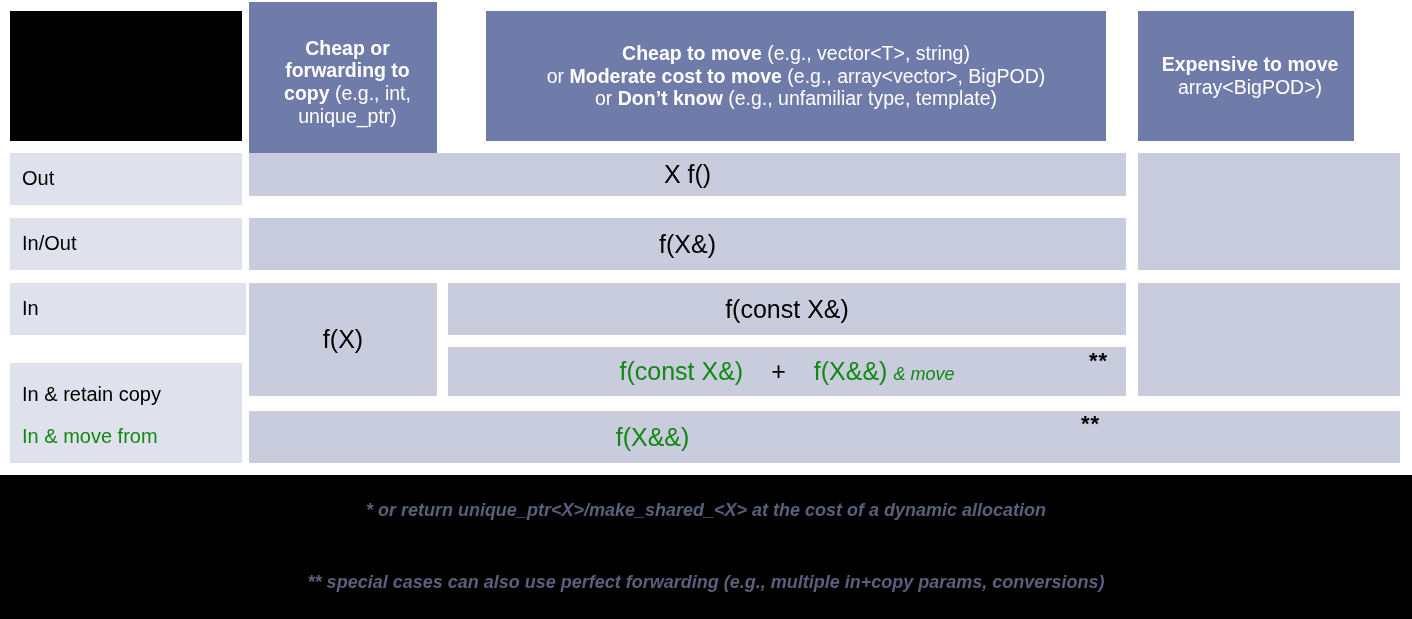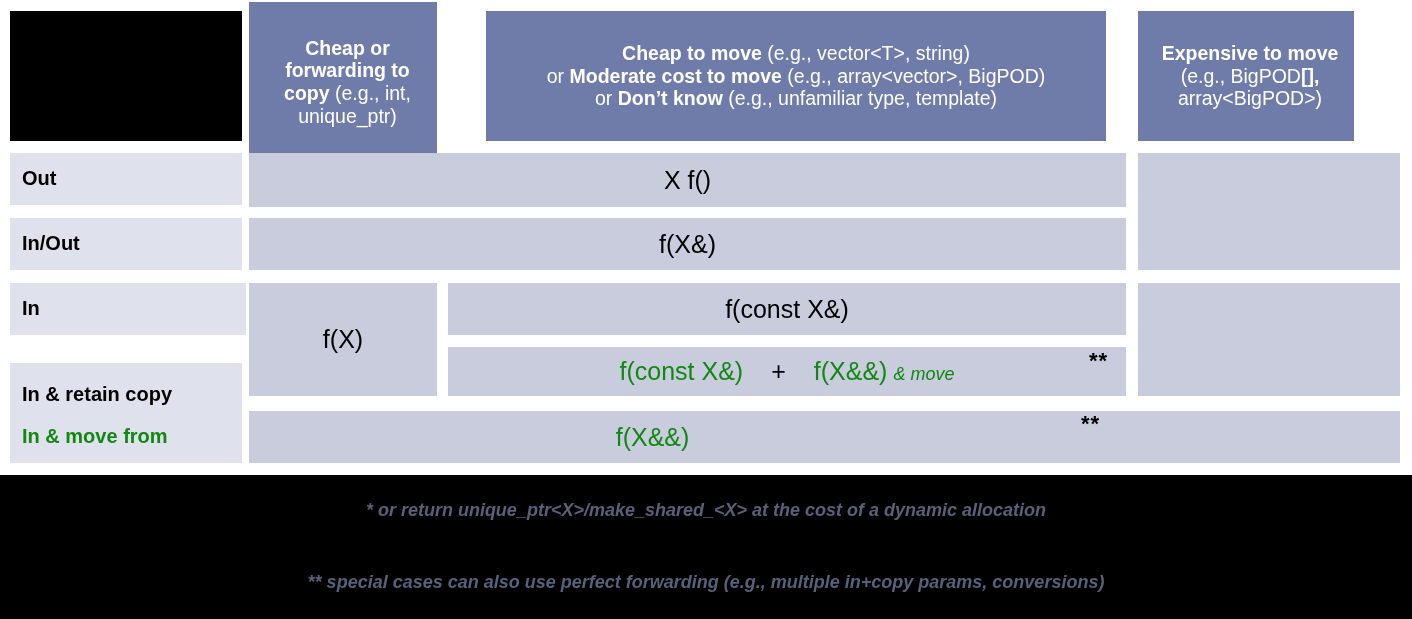--- a/index.html
+++ b/index.html
@@ -36,21 +36,21 @@
     padding:4px 8px;
     flex-direction:column;
   }
   .hdr .ln{display:block;width:100%;}
   .hdr b{font-weight:bold;}
   .hdr .norm{font-weight:normal;}
 
   .rowlabel{
     background:#DFE2EC;
     color:#000000;
-    font-weight:bold;
+    font-weight:normal;
     font-size:20px;
     justify-content:flex-start;
     padding-left:12px;
     text-align:left;
   }
   .rowlabel.green{color:#118811;}
 
   .body-cell{
     background:#C8CCDC;
     color:#000000;
@@ -111,28 +111,27 @@
   </div>
 
   <div class="cell hdr" style="left:448px;top:11px;width:620px;height:130px;margin-left:38px;">
     <span class="ln"><b>Cheap to move</b><span class="norm"> (e.g., vector&lt;T&gt;, string)</span></span>
     <span class="ln"><span class="norm">or </span><b>Moderate cost to move</b><span class="norm"> (e.g., array&lt;vector&gt;, BigPOD)</span></span>
     <span class="ln"><span class="norm">or </span><b>Don’t know</b><span class="norm"> (e.g., unfamiliar type, template)</span></span>
   </div>
 
   <div class="cell hdr" style="left:1138px;top:11px;width:216px;height:130px;padding-left:16px;">
     <span class="ln"><b>Expensive to move</b></span>
-    <span class="ln norm"><span>(e.g., BigPOD</span><b>[],</b></span>
     <span class="ln norm">array&lt;BigPOD&gt;)</span>
   </div>
 
   <div class="cell rowlabel" style="left:10px;top:153px;width:232px;height:52px;">
     <span>Out</span>
   </div>
-  <div class="cell body-cell" style="left:249px;top:153px;width:877px;height:54px;justify-content:center;">
+  <div class="cell body-cell" style="left:249px;top:153px;width:877px;height:43px;justify-content:center;">
     <span>X f()</span>
   </div>
   <div class="cell blank-cell" style="left:1138px;top:153px;width:262px;height:117px;"></div>
 
   <div class="cell rowlabel" style="left:10px;top:218px;width:232px;height:52px;text-align:center;">
     <span>In/Out</span>
   </div>
   <div class="cell body-cell" style="left:249px;top:218px;width:877px;height:52px;">
     <span>f(X&amp;)</span>
   </div>

